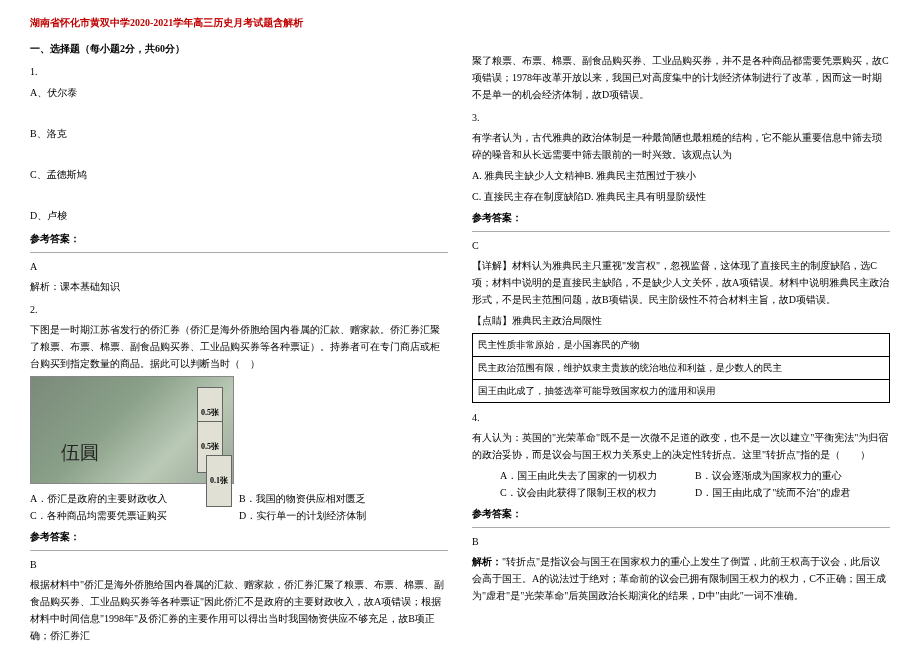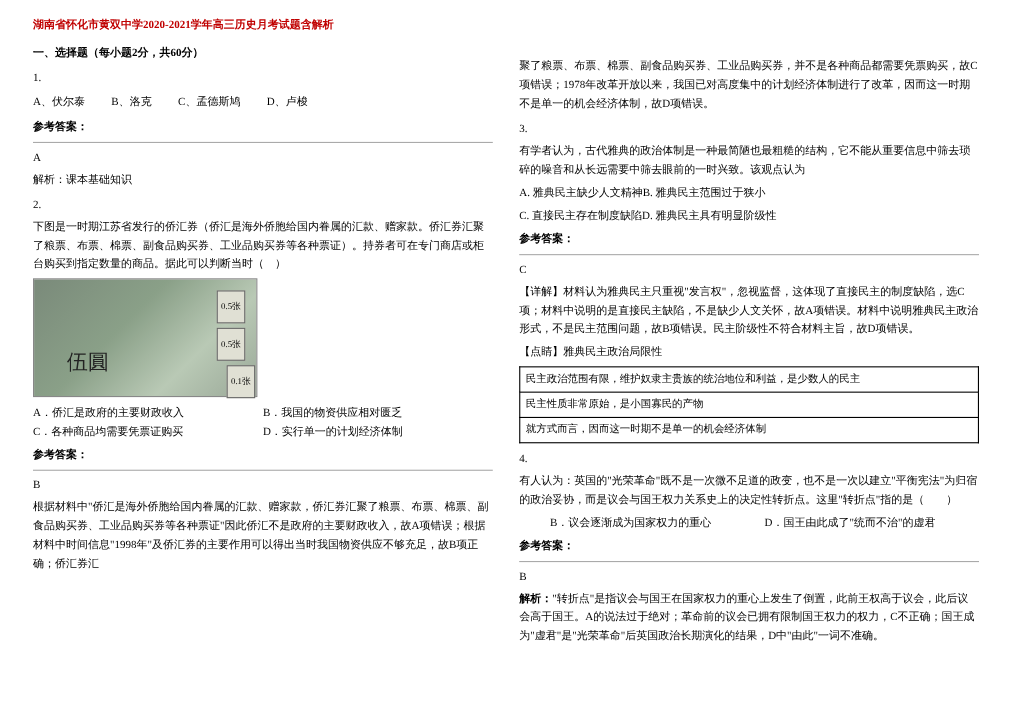--- a/index.html
+++ b/index.html
@@ -27,34 +27,35 @@
       margin-bottom: 10px;
     }
     .section-title {
       font-weight: bold;
       margin-bottom: 6px;
     }
     p { margin-bottom: 4px; }
     .qnum { margin-bottom: 3px; }
     .answer-label { font-weight: bold; margin-top: 4px; margin-bottom: 3px; }
     .answer-line { border-bottom: 1px solid #aaa; margin: 5px 0 5px 0; height: 0; }
-    .options { display: flex; gap: 24px; margin: 4px 0 6px 0; }
+    .options { display: flex; gap: 24px; margin: 4px 0 6px 0; flex-direction: column; }
     .image-ph {
       width: 204px; height: 108px;
       background: linear-gradient(135deg,#7a8a7a 0%, #8aa088 40%, #b9c9b5 70%, #9aa898 100%);
       border: 1px solid #888;
       margin: 4px 0 6px 0;
       position: relative;
     }
     .image-ph .label {
       position: absolute;
       background: #e0e0d4;
       border: 1px solid #666;
       font-size: 8px;
-      padding: 7px 3px;
+      padding: 18px 3px;
+      font-weight: bold;
     }
     .l1 { top: 10px; right: 10px; }
     .l2 { top: 44px; right: 10px; }
     .l3 { top: 78px; right: 1px; }
     .wuyuan { position:absolute; left: 30px; top: 60px; font-size: 19px; color:#222; font-weight: normal; }
     .grid-opt { display: flex; flex-wrap: wrap; margin: 3px 0 4px 0; }
     .grid-opt span { width: 50%; padding-right: 6px; }
     .grid-opt.center span { text-align: left; }
     .table {
       border: 1px solid #000;
@@ -116,34 +117,36 @@
   <p>A. 雅典民主缺少人文精神B. 雅典民主范围过于狭小</p>
   <p>C. 直接民主存在制度缺陷D. 雅典民主具有明显阶级性</p>
   <p class="answer-label">参考答案：</p>
   <div class="answer-line"></div>
   <p class="big-letter">C</p>
   <p>【详解】材料认为雅典民主只重视"发言权"，忽视监督，这体现了直接民主的制度缺陷，选C项；材料中说明的是直接民主缺陷，不是缺少人文关怀，故A项错误。材料中说明雅典民主政治形式，不是民主范围问题，故B项错误。民主阶级性不符合材料主旨，故D项错误。</p>
   <p>【点睛】雅典民主政治局限性</p>
   <table class="table">
     <tbody>
         <tr>
+          <td>民主性质非常原始，是小国寡民的产物</td>
+        </tr>
+    <tr>
           <td>民主政治范围有限，维护奴隶主贵族的统治地位和利益，是少数人的民主</td>
         </tr>
     <tr>
-          <td>民主性质非常原始，是小国寡民的产物</td>
-        </tr>
-    <tr>
-          <td>就方式而言，因而这一时期不是单一的机会经济体制</td>
+          <td>国王由此成了，抽签选举可能导致国家权力的滥用和误用</td>
         </tr>
   </tbody>
     </table>
 
   <p class="qnum">4.</p>
   <p>有人认为：英国的"光荣革命"既不是一次微不足道的政变，也不是一次以建立"平衡宪法"为归宿的政治妥协，而是议会与国王权力关系史上的决定性转折点。这里"转折点"指的是（　　）</p>
   <div class="grid-opt center" style="padding-left:28px">
+    <span>A．国王由此失去了国家的一切权力</span>
     <span>B．议会逐渐成为国家权力的重心</span>
+    <span>C．议会由此获得了限制王权的权力</span>
     <span>D．国王由此成了"统而不治"的虚君</span>
   </div>
   <p class="answer-label">参考答案：</p>
   <div class="answer-line"></div>
   <p class="big-letter">B</p>
   <p><b>解析：</b><span>"转折点"是指议会与国王在国家权力的重心上发生了倒置，此前王权高于议会，此后议会高于国王。A的说法过于绝对；革命前的议会已拥有限制国王权力的权力，C不正确；国王成为"虚君"是"光荣革命"后英国政治长期演化的结果，D中"由此"一词不准确。</span></p>
 </div>
 
 </body></html>

